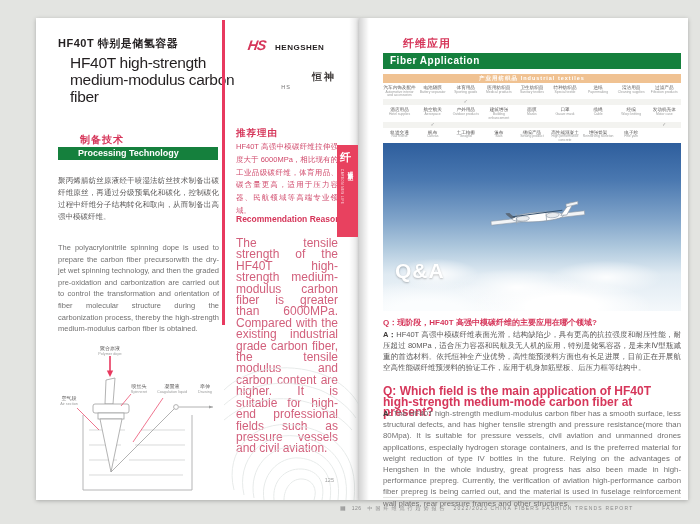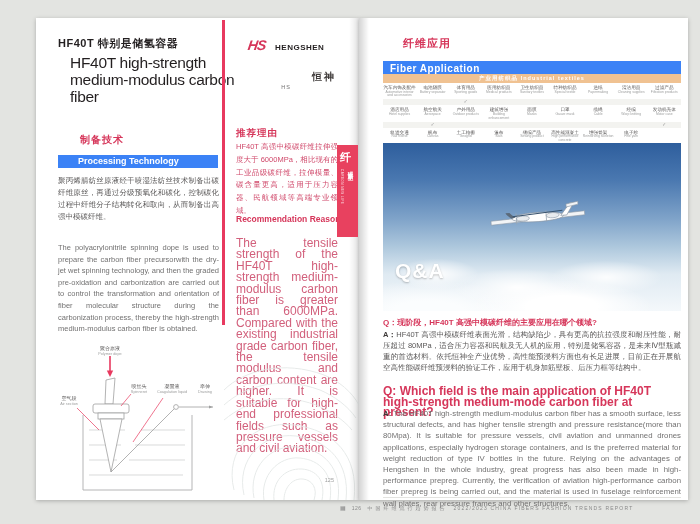--- a/index.html
+++ b/index.html
@@ -9,21 +9,21 @@
   .page.left{left:36px;width:323px;}
   .page.right{left:359px;width:329px;}
   .gutter{position:absolute;left:349px;top:18px;width:20px;height:482px;
           background:linear-gradient(90deg,rgba(0,0,0,0) 0%,rgba(0,0,0,.10) 48%,rgba(0,0,0,.16) 52%,rgba(0,0,0,0) 100%);z-index:5;}
   .abs{position:absolute;}
   
   .title-zh{left:58px;top:36px;width:170px;font-size:11px;font-weight:bold;color:#231f20;letter-spacing:.5px;}
   .title-en{left:58px;top:54px;width:168px;font-size:15.5px;line-height:17px;font-weight:normal;color:#231f20;letter-spacing:-.3px;margin-left:12px;}
   .sec-head{font-size:10px;font-weight:bold;color:#d6365a;letter-spacing:1px;}
   .proc-head{left:56px;top:133px;padding-left:24px;}
-  .pink-bar{background:#3b82f6;color:#ffffff;font-weight:bold;margin-top:8px;}
+  .pink-bar{background:#15803d;color:#ffffff;font-weight:bold;}
   .proc-bar{left:58px;top:147px;width:160px;height:13px;font-size:9px;line-height:13px;padding-left:20px;box-sizing:border-box;}
   .proc-zh{left:58px;top:175px;width:161px;font-size:7.5px;line-height:12px;text-align:justify;color:#595757;}
   .proc-en{left:58px;top:242px;width:161px;font-size:7.5px;line-height:11.6px;text-align:justify;color:#727171;}
   .red-rule{left:222px;top:20px;width:3px;height:305px;background:#e8395f;}
   
   .diagram{left:55px;top:342px;width:166px;height:150px;}
   .dg-zh{font-size:5px;fill:#595757;}
   .dg-en{font-size:3.8px;fill:#9fa0a0;}
   
   .logo-row{left:236px;top:36px;width:100px;text-align:center;}
@@ -141,21 +141,21 @@
     <text class="dg-en" x="14" y="63" text-anchor="middle">Air section</text>
   </svg>
 
   <div class="abs logo-row">
     <span class="logo-hs">HS</span><span class="logo-name">HENGSHEN</span>
   </div>
   <div class="abs brand-zh">恒神</div>
   <div class="abs brand-en">HS</div>
 
   <div class="abs sec-head reco-head">推荐理由</div>
-  <div class="abs reco-zh">HF40T 高强中模碳纤维拉伸强度大于 6000MPa，相比现有的工业品级碳纤维，拉伸模量、碳含量更高，适用于压力容器、民航领域等高端专业领域。</div>
+  <div class="abs reco-zh">HF40T 高强中模碳纤维拉伸强度大于 6000MPa，相比现有的工业品级碳纤维，体育用品、碳含量更高，适用于压力容器、民航领域等高端专业领域。</div>
   <div class="abs sec-head reco-head-en">Recommendation Reasons</div>
   <div class="abs reco-en">The tensile strength of the HF40T high-strength medium-modulus carbon fiber is greater than 6000MPa. Compared with the existing industrial grade carbon fiber, the tensile modulus and carbon content are higher. It is suitable for high-end professional fields such as pressure vessels and civil aviation.</div>
 
   <svg class="abs contour" viewBox="0 0 135 170">
     <g fill="none" stroke="#e3e7e6" stroke-width="1">
       <path d="M10,160 C0,120 30,90 70,95 C110,100 135,125 130,170"></path>
       <path d="M20,165 C12,130 38,102 72,106 C104,110 126,132 122,170"></path>
       <path d="M30,168 C24,138 46,114 74,117 C100,120 118,138 114,170"></path>
       <path d="M40,170 C36,146 54,126 76,128 C96,130 110,144 106,170"></path>
       <path d="M50,170 C48,152 60,138 78,139 C92,140 102,150 98,170"></path>

